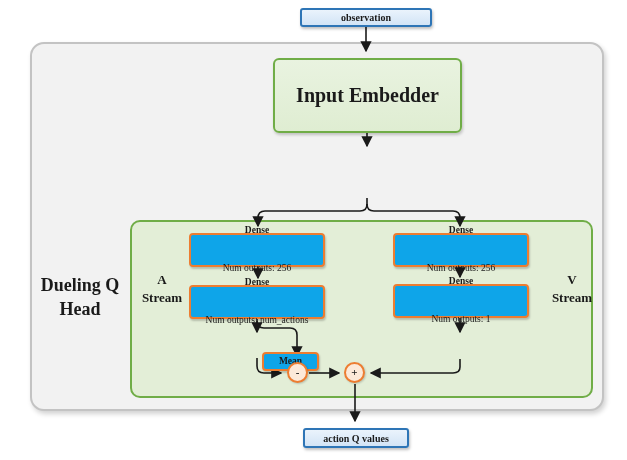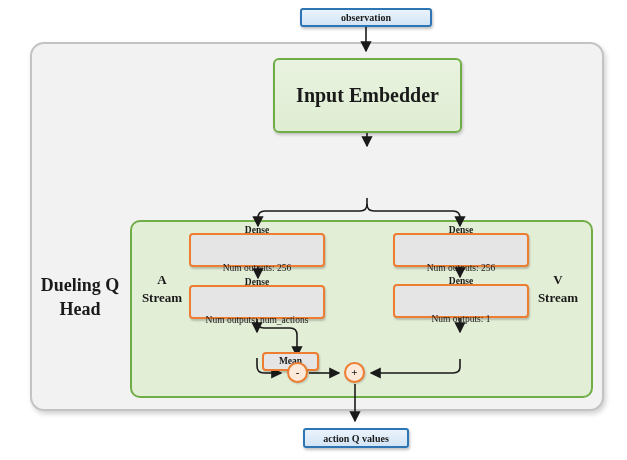--- a/index.html
+++ b/index.html
@@ -25,21 +25,21 @@
     font-weight:bold;
   }
   .container-gray{
     border:2px solid #C3C3C3;border-radius:14px;background:#F2F2F2;
     box-shadow:2px 3px 5px rgba(0,0,0,0.18);
   }
   .container-green{
     border:2px solid #70AD47;border-radius:10px;background:#E3EED7;
   }
   .orange-node{
-    border:2px solid #ED7D31;border-radius:4px;background:#e5e5e5;
+    border:2px solid #ED7D31;border-radius:4px;background:#0ea5e9;
     box-shadow:1px 2px 2px rgba(0,0,0,0.20);
     font-size:9.5px;line-height:1.45;
   }
   .orange-node .t1{font-weight:bold;display:block;}
   .orange-node .t2{display:block;margin-top:24px;}
   .op-circle{
     border:2.5px solid #ED7D31;border-radius:50%;background:#FCE9D9;
     font-weight:bold;font-size:11px;line-height:1;
     box-shadow:1px 1px 2px rgba(0,0,0,0.18);
   }
@@ -122,15 +122,15 @@
 
   <div class="node op-circle" style="left:287px;top:362px;width:21px;height:21px;">
     <span>-</span>
   </div>
   <div class="node op-circle" style="left:344px;top:362px;width:21px;height:21px;">
     <span>+</span>
   </div>
 
   <div class="abs big-label" style="left:30px;top:273px;width:100px;">Dueling Q Head</div>
   <div class="abs stream-label" style="left:136px;top:271px;width:52px;">A Stream</div>
-  <div class="abs stream-label" style="left:532px;top:271px;width:52px;">V Stream</div>
+  <div class="abs stream-label" style="left:546px;top:271px;width:52px;">V Stream</div>
 
 </div>
 
 </body></html>

